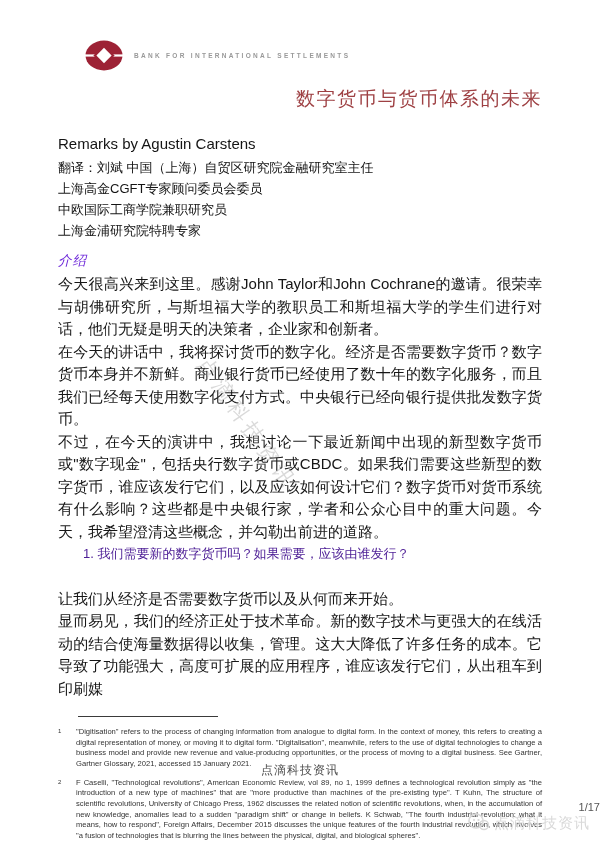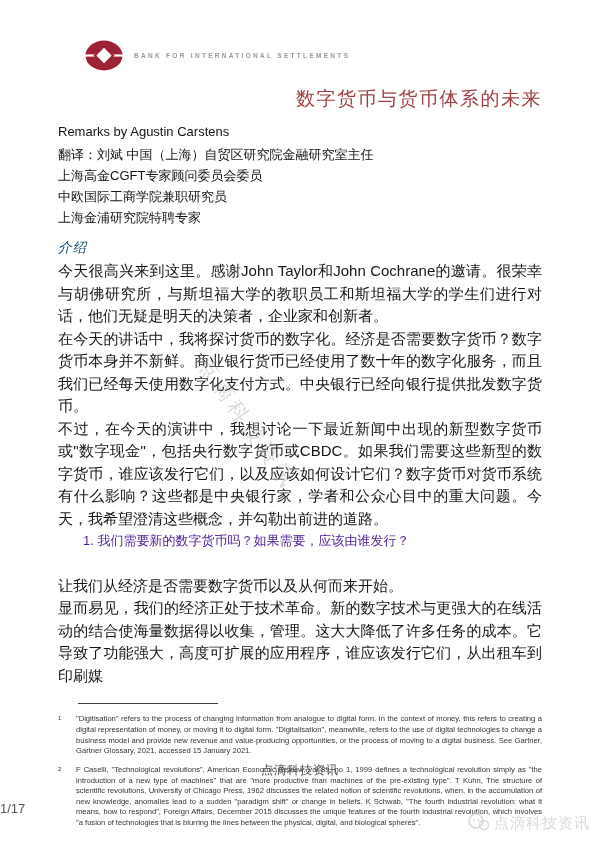--- a/index.html
+++ b/index.html
@@ -19,27 +19,27 @@
   .logo-mark { width:38px; height:31px; flex:0 0 auto; }
   .logo-wordmark {
     font-size: 6.5px; letter-spacing: 2.3px; color: #999999;
     font-weight: bold; text-transform: uppercase;
   }
   .doc-title {
     margin-top: 15px;
     font-size: 19px; letter-spacing: 1.5px;
     color: #9e4043; font-weight: 500; text-align: right;
   }
-  .byline { margin-top: 11px; font-size: 13px; line-height: 1.4; color: #141414; }
+  .byline { margin-top: 21px; font-size: 15px; line-height: 1.4; color: #141414; }
   .translator { margin-top: 3px; font-size: 13px; line-height: 1.62; color: #141414; }
 
   
   .intro-heading {
     margin-top: 11px; font-size: 13.5px; font-style: italic;
-    color: #0c4a6e; letter-spacing: 1px;
+    color: #6d28d9; letter-spacing: 1px;
   }
   .body-text { margin-top: 3px; font-size: 15px; line-height: 1.5; color: #161616; text-align: justify; }
   .body-text p { margin: 0; }
   .numbered-heading {
     color: #4c1d95; font-size: 13px; line-height: 1.5;
     padding-left: 25px; margin: 1px 0 24px 0;
   }
 
   
   .footnotes { margin-top: 16px; }
@@ -48,21 +48,21 @@
   .fn-num { flex: 0 0 18px; font-size: 6px; color: #333; padding-top: 1px; text-align: left; }
   .fn-text { flex: 1; font-size: 7.6px; line-height: 1.4; color: #333333; text-align: justify; }
 
   
   .footer-brand {
     position: absolute; left: 0; right: 0; top: 762px;
     text-align: center; font-size: 12px; letter-spacing: 1px; color: #4d4d4d;
   }
   .page-number {
     position: absolute; left: 0; right: 0; top: 801px;
-    text-align: left; font-size: 13px; color: #555555;
+    text-align: right; font-size: 11px; color: #555555;
   }
 
   
   .diag-watermark {
     position: absolute; left: 214px; top: 352px;
     transform: rotate(55deg); transform-origin: 0 0;
     font-size: 21px; letter-spacing: 5px;
     color: rgba(130,130,130,0.30);
     white-space: nowrap; pointer-events: none;
   }

